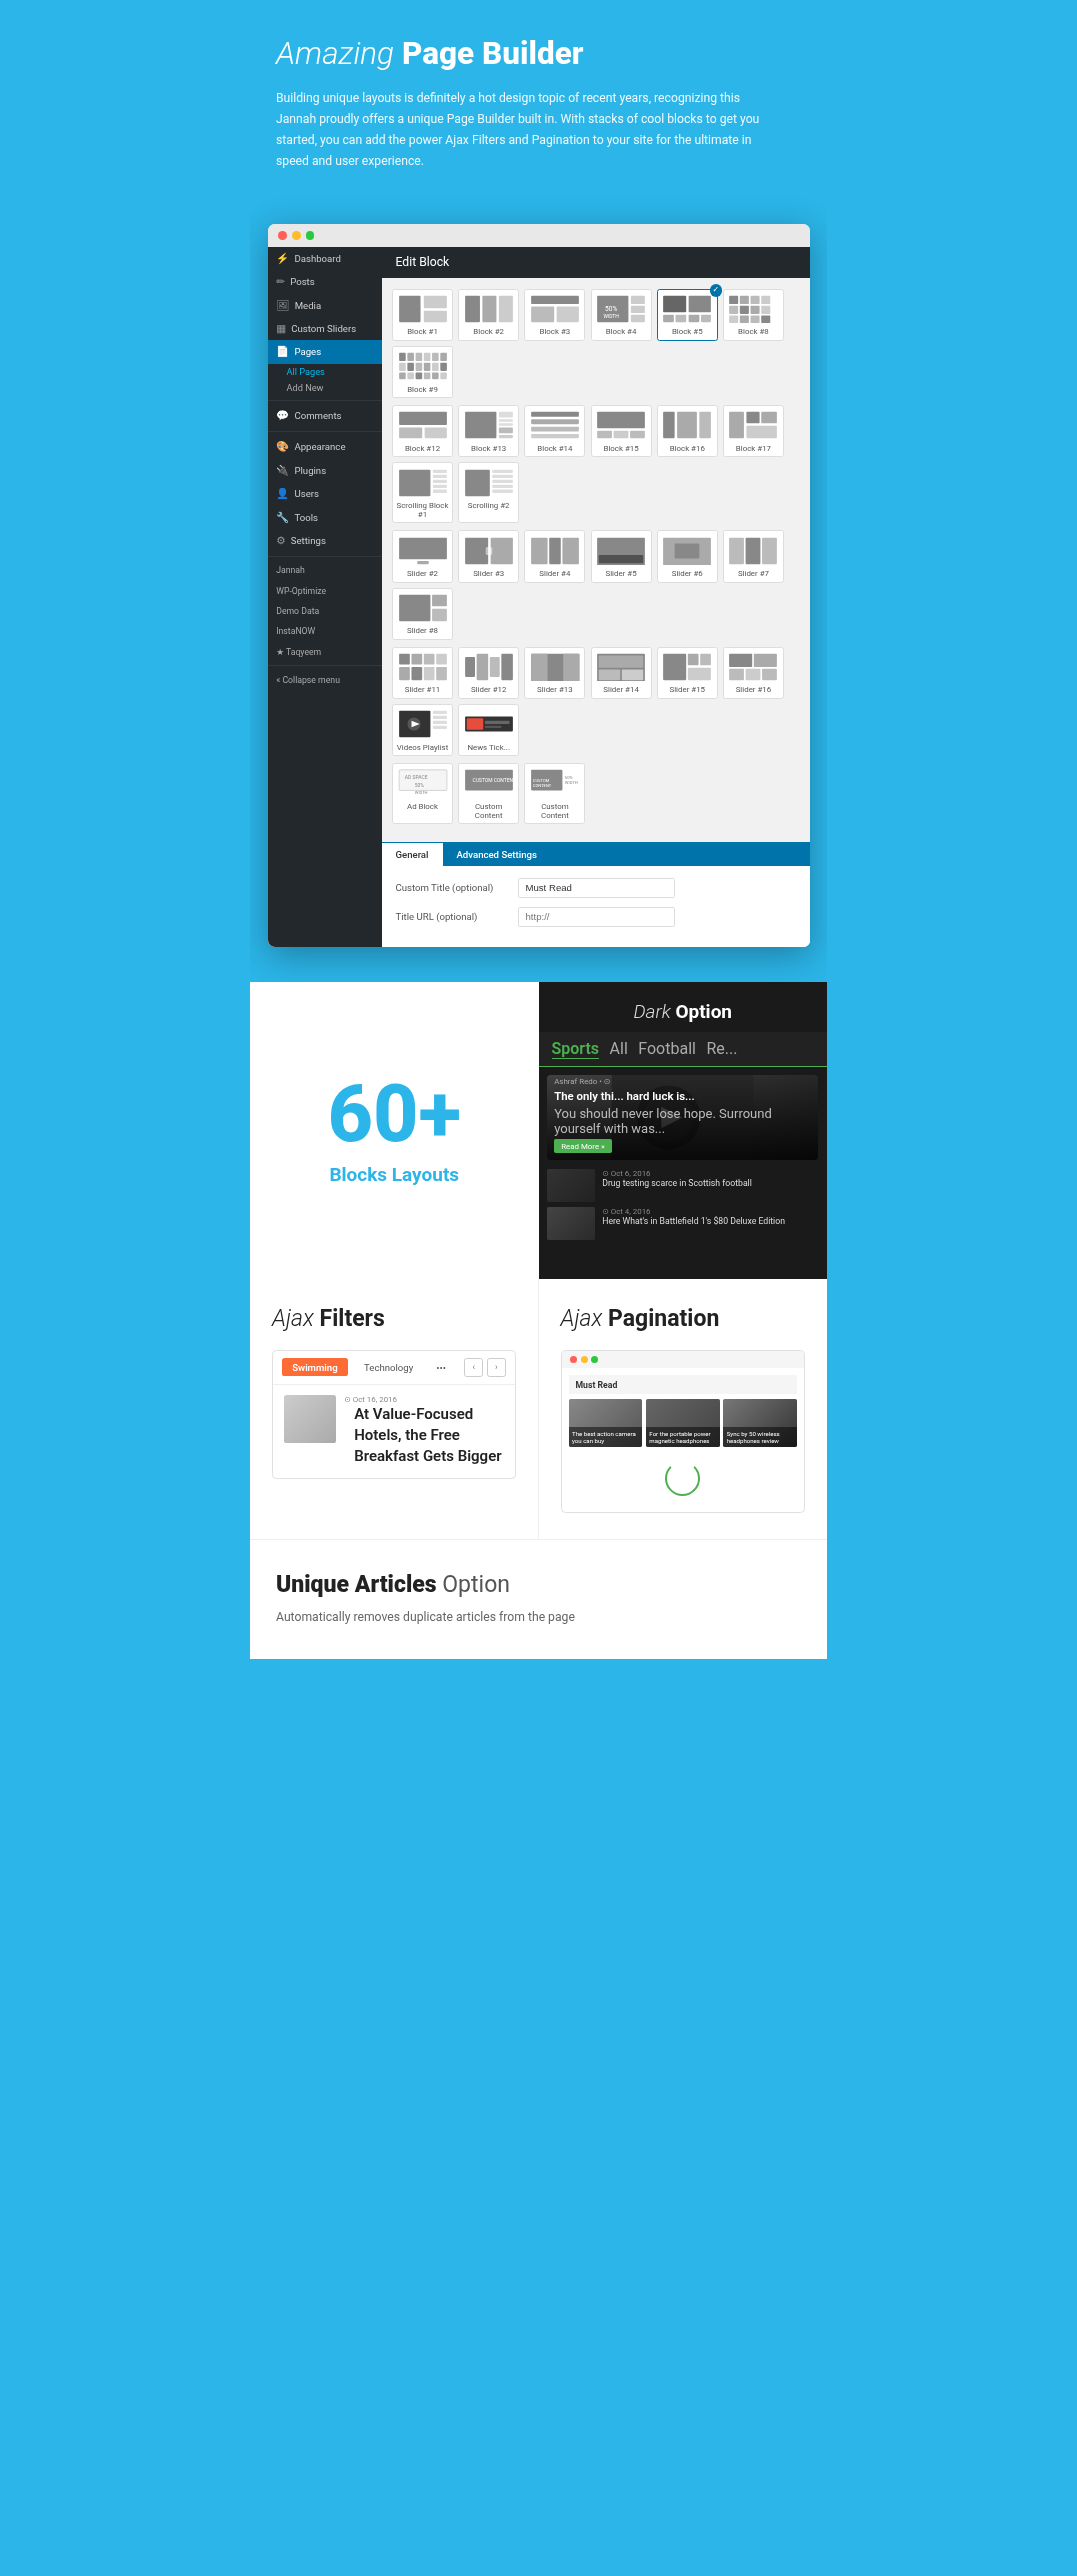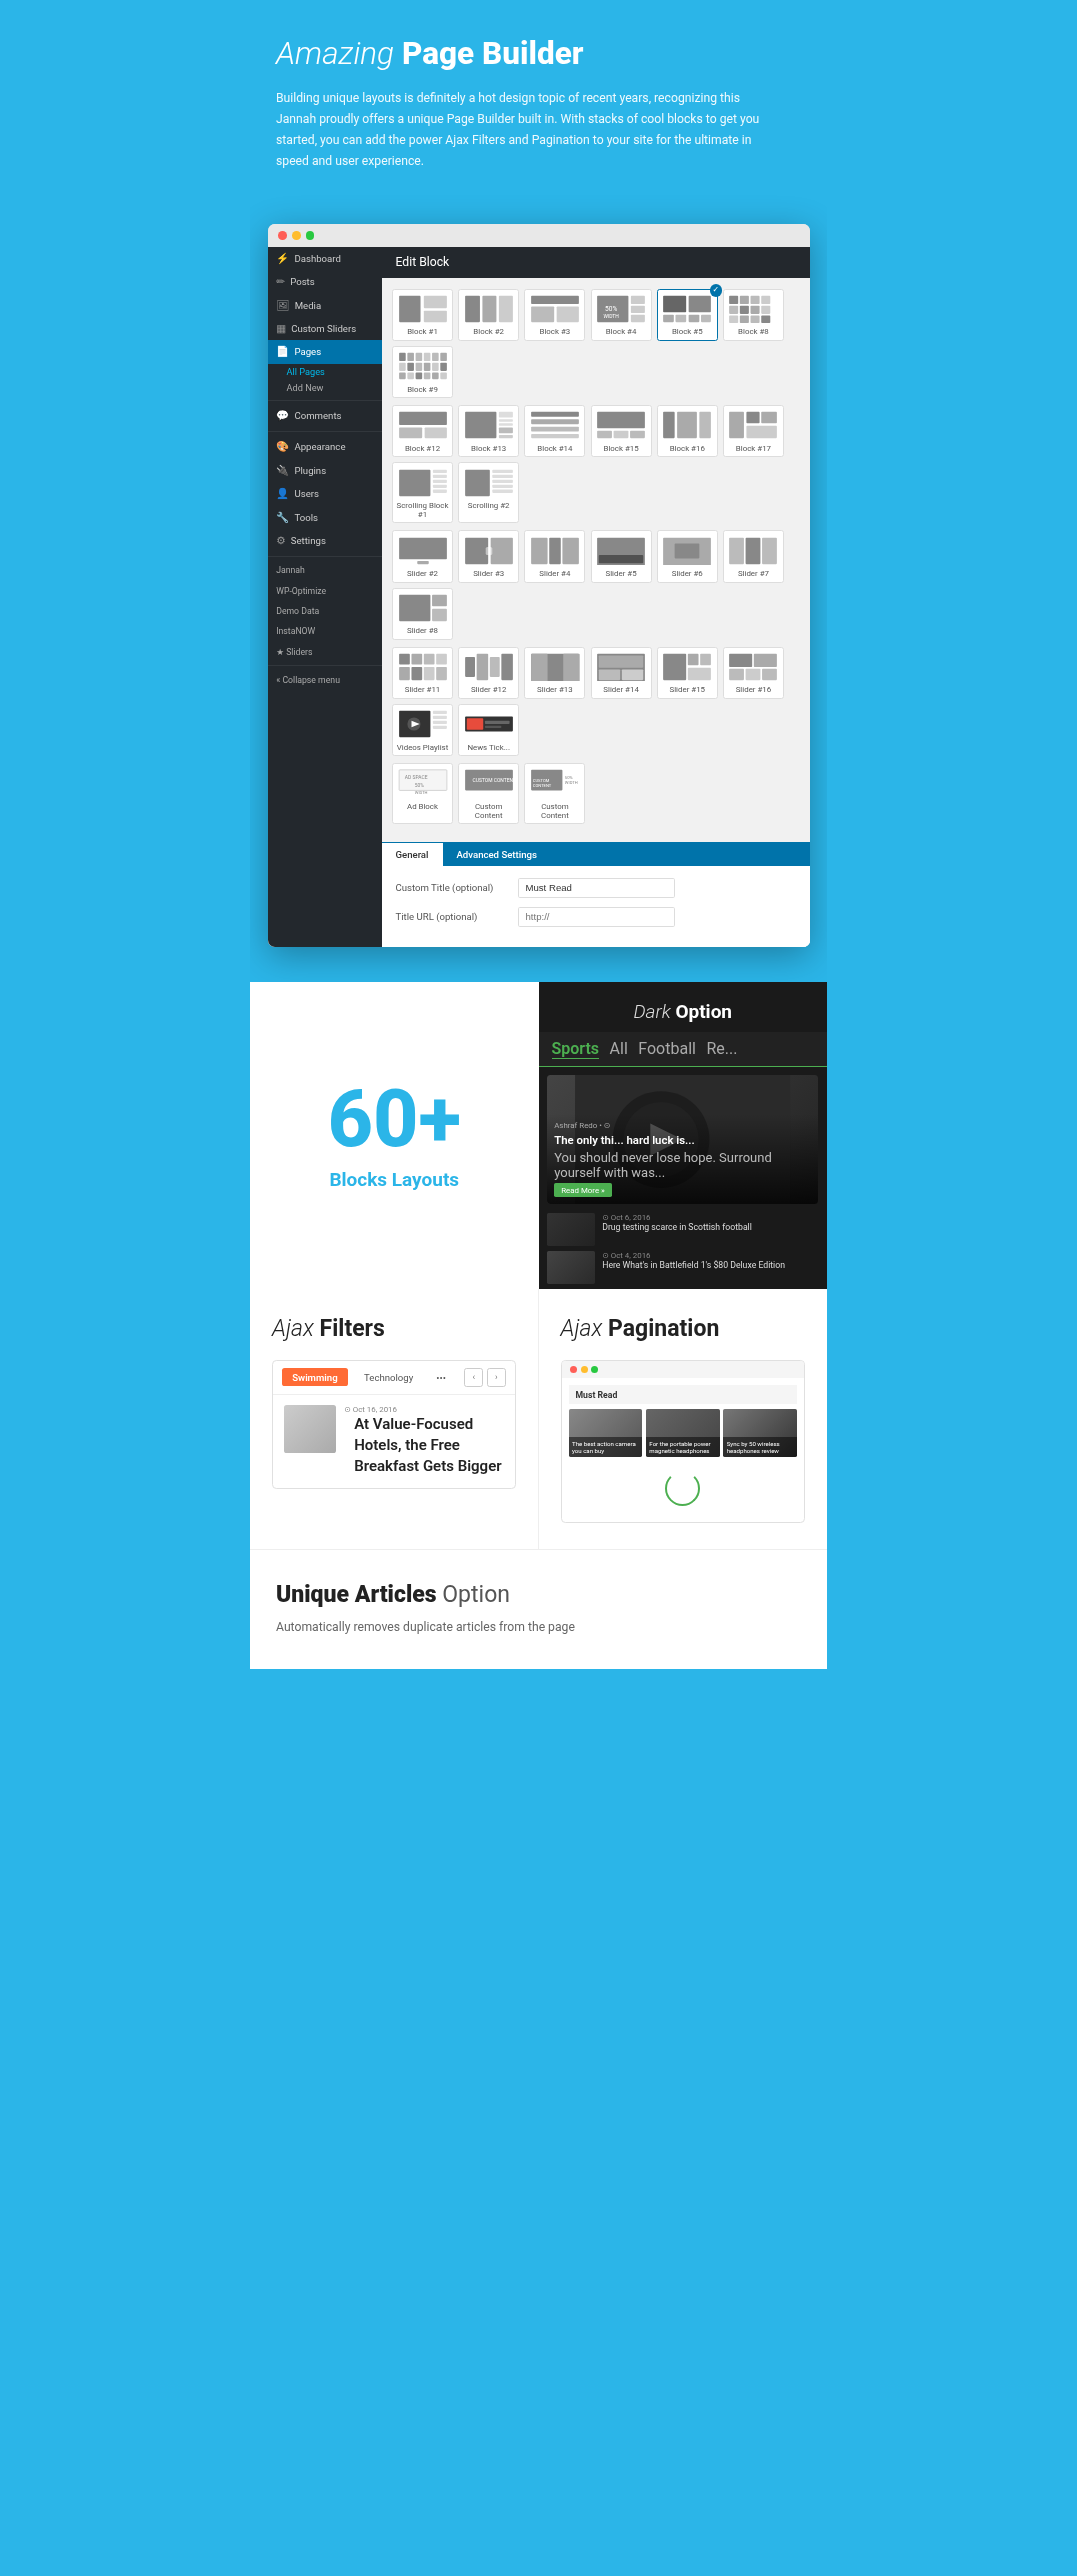--- a/index.html
+++ b/index.html
@@ -250,21 +250,21 @@
       align-items: center;
       border-bottom: 1.7px solid #4caf50;
     }
     .dark-cat-bar span { font-size: 16px; color: #aaa; }
     .dark-cat-bar .active-cat { color: #4caf50; font-weight: 600; border-bottom: 1.7px solid #4caf50; }
     .dark-featured {
       position: relative;
       margin: 8.7px;
       border-radius: 3.5px;
       overflow: hidden;
-      height: 129px;
+      height: 85px;
       background: #333;
     }
     .dark-featured-img {
       width: 100%;
       height: 100%;
       background: linear-gradient(135deg, #444 0%, #222 100%);
       display: flex;
       align-items: center;
       justify-content: center;
     }
@@ -553,21 +553,21 @@
         <div class="wp-sidebar-item special">
           <span>WP-Optimize</span>
         </div>
         <div class="wp-sidebar-item special">
           <span>Demo Data</span>
         </div>
         <div class="wp-sidebar-item special">
           <span>InstaNOW</span>
         </div>
         <div class="wp-sidebar-item special">
-          <span>★ Sliders</span>
+          <span>★ Taqyeem</span>
         </div>
         <div class="wp-sidebar-divider"></div>
         <div class="wp-sidebar-item special">
           <span>« Collapse menu</span>
         </div>
       </div>
 
       <div class="wp-main">
         <div class="wp-main-header">
           <span>Edit Block</span>

